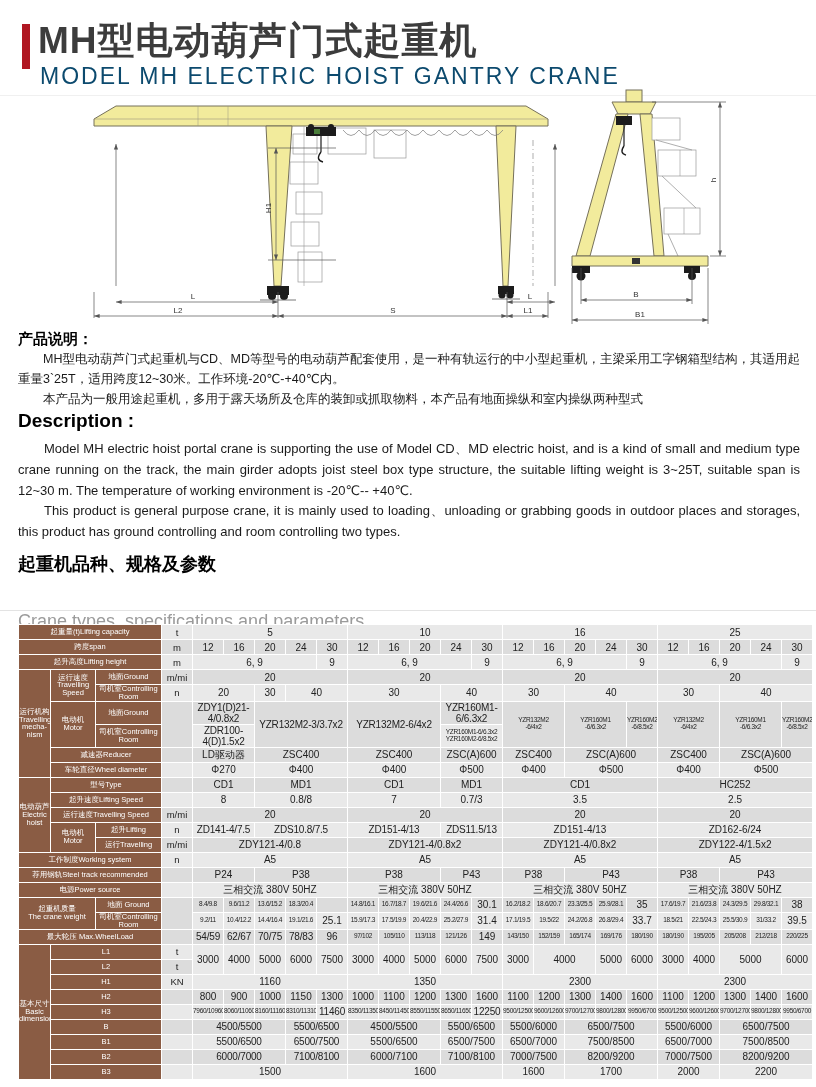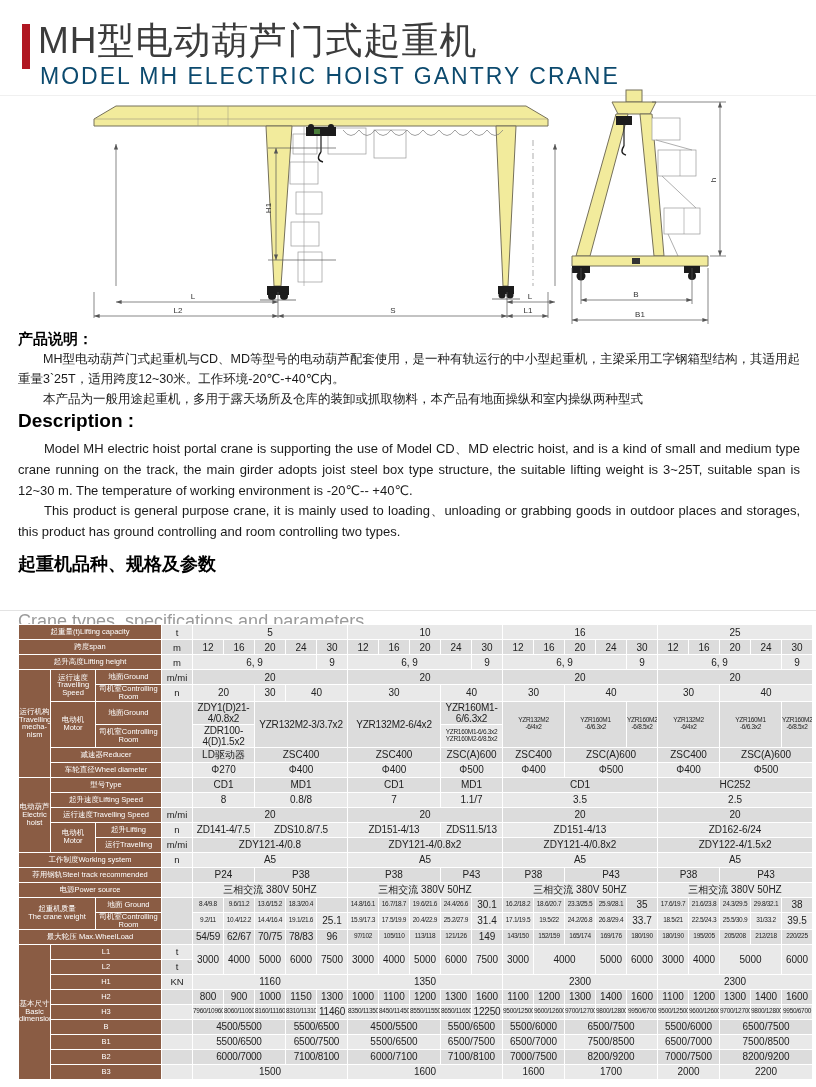--- a/index.html
+++ b/index.html
@@ -1,21 +1,21 @@
 <!DOCTYPE html>
 <html style="--c-accent: #b01722; --c-brown: #8a5c44; --c-rowa: #e9e9e9; --c-rowb: #dcdcdc; --c-yellow: #f2eb9c;"><head>
 <meta charset="utf-8">
 <style>
   html,body{margin:0;padding:0;background:#fff;}
   body{width:816px;height:1087px;position:relative;overflow:hidden;
        font-family:"Liberation Sans","DejaVu Sans",sans-serif;color:#1a1a1a;}
   .abs{position:absolute;}
   
   .accent-bar{left:22px;top:24px;width:8px;height:45px;background:var(--c-accent,#b01722);}
-  .page-title{left:38px;top:16px;font-size:37px;font-weight:400;color:#3c3c3c;letter-spacing:1px;white-space:nowrap;}
+  .page-title{left:38px;top:16px;font-size:37px;font-weight:700;color:#3c3c3c;letter-spacing:1px;white-space:nowrap;}
   .page-subtitle{left:40px;top:63px;font-size:23px;font-weight:400;color:#0c4a6e;letter-spacing:2px;white-space:nowrap;}
   .hdr-line{left:0;top:95px;width:816px;border-top:1px solid #f0f0f0;}
   
   .cn-head{left:18px;top:330px;font-size:15px;font-weight:bold;color:#000;}
   .cn-body{left:18px;top:349px;width:782px;}
   .cn-body p{margin:0;text-indent:2em;font-size:12.5px;line-height:1.6;color:#1a1a1a;}
   .en-head{left:18px;top:410px;font-size:19px;font-weight:bold;color:#000;}
   .en-body{left:18px;top:439px;width:782px;}
   .en-body p{margin:0;text-indent:2em;font-size:13px;line-height:1.6;text-align:justify;color:#1a1a1a;}
   .sec-cn{left:18px;top:552px;font-size:18px;font-weight:bold;color:#000;}
@@ -324,21 +324,21 @@
           <td colspan="2" class="d bgB">MD1</td>
           <td colspan="5" class="d bgB">CD1</td>
           <td colspan="5" class="d bgB">HC252</td>
         </tr>
         <tr>
           <td colspan="2" class="lbl">起升速度Lifting Speed</td>
           <td class="unit bgA"></td>
           <td colspan="2" class="d bgA">8</td>
           <td colspan="3" class="d bgA">0.8/8</td>
           <td colspan="3" class="d bgA">7</td>
-          <td colspan="2" class="d bgA">1.1/7</td>
+          <td colspan="2" class="d bgA">0.7/3</td>
           <td colspan="5" class="d bgA">3.5</td>
           <td colspan="5" class="d bgA">2.5</td>
         </tr>
         <tr>
           <td colspan="2" class="lbl">运行速度Travelling Speed</td>
           <td class="unit bgB">m/mi</td>
           <td colspan="5" class="d bgB">20</td>
           <td colspan="5" class="d bgB">20</td>
           <td colspan="5" class="d bgB">20</td>
           <td colspan="5" class="d bgB">20</td>

